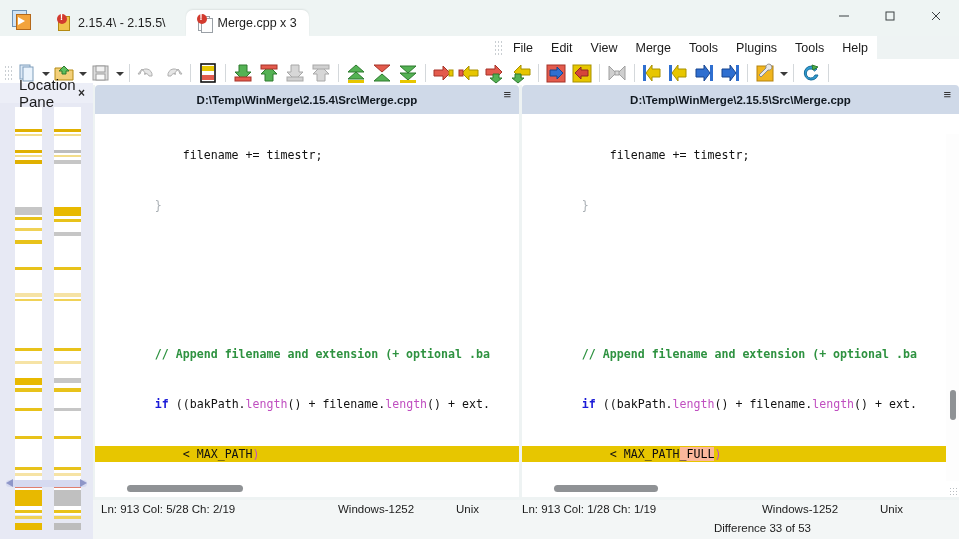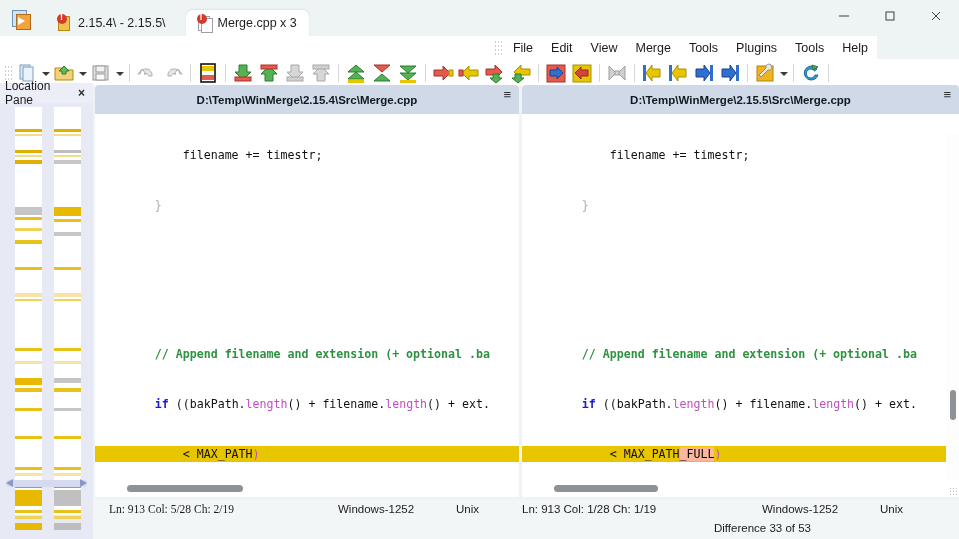--- a/index.html
+++ b/index.html
@@ -64,21 +64,21 @@
   .tbi{width:24px;height:22px;margin:0 1px;position:relative;cursor:default;flex:0 0 auto;}
   .caret{position:relative;width:11px;height:22px;flex:0 0 auto;cursor:default;}
   .caret:after{content:"";position:absolute;left:2px;top:10px;border-left:4px solid transparent;border-right:4px solid transparent;border-top:4px solid #3a3a3a;}
 
   
   .locpane{
     position:absolute;left:0;top:83px;width:93px;height:456px;
     background:#e7e9f4;
   }
   .loc-header{height:20px;display:flex;align-items:center;background:#eceef7;}
-  .loc-title{font-size:12px;color:#1b1b1b;padding-left:5px;}
+  .loc-title{font-size:15px;color:#1b1b1b;padding-left:19px;}
   .loc-close{margin-left:auto;margin-right:8px;font-size:12px;color:#2b2b2b;font-weight:bold;cursor:default;}
   .loc-body{position:relative;height:436px;}
   .loc-col{position:absolute;top:4px;width:27px;height:408px;background:#ffffff;}
   .loc-col.left{left:15px;}
   .loc-col.right{left:54px;}
   .locbar{position:absolute;left:0;width:27px;}
   .loc-marker{position:absolute;left:0;width:93px;height:12px;top:374px;}
   .loc-marker .bar{position:absolute;left:6px;top:3px;width:81px;height:7px;background:#d6daf0;border-radius:4px;}
   .loc-marker .tl{position:absolute;left:6px;top:2px;width:0;height:0;border-top:4px solid transparent;border-bottom:4px solid transparent;border-right:7px solid #8e96c8;}
   .loc-marker .tr{position:absolute;right:6px;top:2px;width:0;height:0;border-top:4px solid transparent;border-bottom:4px solid transparent;border-left:7px solid #8e96c8;}
@@ -520,21 +520,21 @@
       </div>
     </div>
     <div class="hscroll">
       <div class="hthumb" id="rh" style="left: 32px; width: 104px;"></div>
       <div class="vgrip"></div>
     </div>
   </div>
 
   <div class="statusbar">
     <div class="strow">
-      <span class="stitem" style="left:16px;font-family:Liberation Serif, serif;">Ln: 913  Col: 5/28  Ch: 2/19</span>
+      <span class="stitem" style="left:8px;">Ln: 913  Col: 5/28  Ch: 2/19</span>
       <span class="stitem" style="left:245px;">Windows-1252</span>
       <span class="stitem" style="left:363px;">Unix</span>
       <span class="stitem" style="left:429px;">Ln: 913  Col: 1/28  Ch: 1/19</span>
       <span class="stitem" style="left:669px;">Windows-1252</span>
       <span class="stitem" style="left:787px;">Unix</span>
     </div>
     <div class="strow">
       <span class="stitem" style="left:621px;">Difference 33 of 53</span>
     </div>
   </div>

